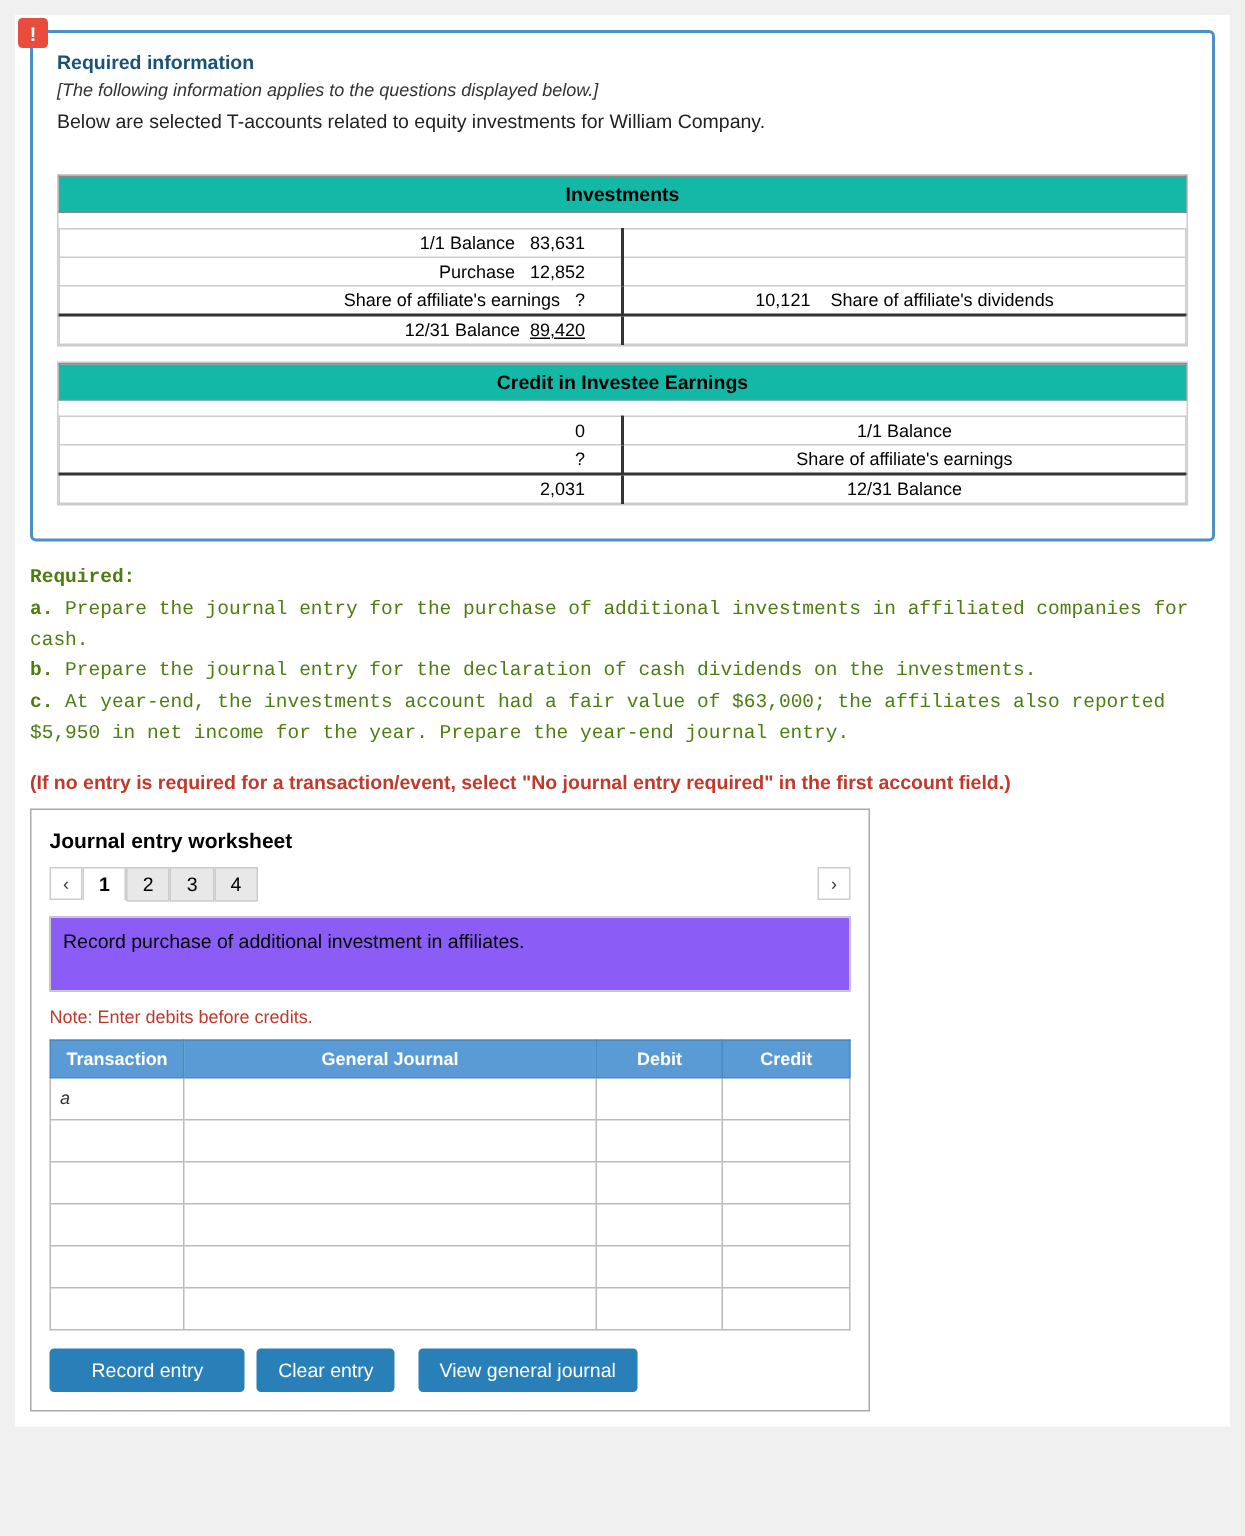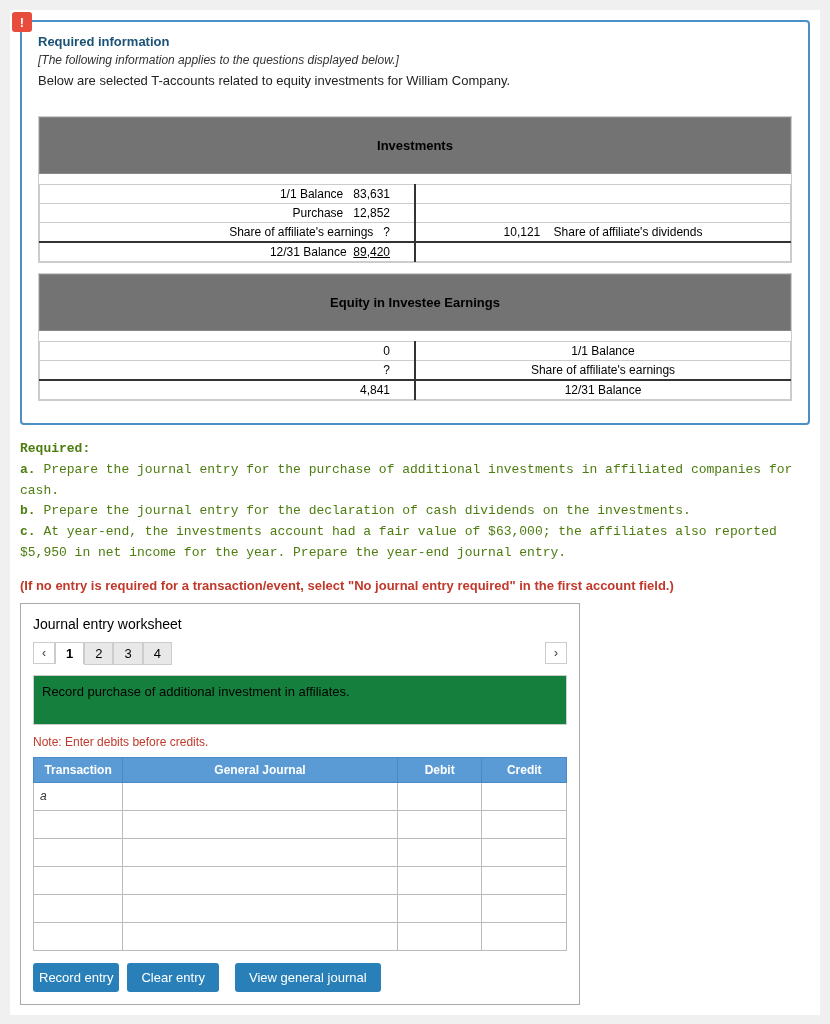--- a/index.html
+++ b/index.html
@@ -55,25 +55,25 @@
       font-size: 13px;
       margin-bottom: 28px;
       color: #222;
     }
     .t-account-table {
       width: 100%;
       border-collapse: collapse;
       margin-bottom: 10px;
     }
     .t-account-header {
-      background: #737373;
+      background: #14b8a6;
       text-align: center;
       font-weight: bold;
       font-size: 13px;
-      padding: 20px;
+      padding: 4px;
       border: 1px solid #888;
     }
     .t-account-body {
       width: 100%;
       border-collapse: collapse;
     }
     .t-account-body td {
       border: 1px solid #ccc;
       padding: 3px 6px;
       font-size: 12px;
@@ -123,21 +123,21 @@
     }
 
     
     .journal-worksheet {
       border: 1px solid #aaa;
       padding: 12px;
       background: white;
       max-width: 560px;
     }
     .journal-worksheet-title {
-      font-weight: normal;
+      font-weight: bold;
       font-size: 14px;
       margin-bottom: 10px;
     }
     .tab-nav {
       display: flex;
       align-items: center;
       margin-bottom: 10px;
       gap: 0;
     }
     .tab-nav-arrow {
@@ -183,21 +183,21 @@
       cursor: pointer;
       font-size: 12px;
       color: #333;
     }
     .transaction-description {
       border: 1px solid #ccc;
       padding: 8px;
       font-size: 13px;
       margin-bottom: 10px;
       min-height: 50px;
-      background: #15803d;
+      background: #8b5cf6;
     }
     .note-text {
       color: #c0392b;
       font-size: 12px;
       margin-bottom: 8px;
     }
 
     
     .journal-table {
       width: 100%;
@@ -236,21 +236,21 @@
     
     .buttons-row {
       display: flex;
       gap: 8px;
       align-items: center;
     }
     .btn-record {
       background: #2980b9;
       color: white;
       border: none;
-      padding: 7px 6px;
+      padding: 7px 28px;
       font-size: 13px;
       cursor: pointer;
       border-radius: 3px;
     }
     .btn-clear {
       background: #2980b9;
       color: white;
       border: none;
       padding: 7px 14px;
       font-size: 13px;
@@ -317,36 +317,36 @@
           <td class="t-account-right"></td>
         </tr>
       </tbody>
         </table>
     </div>
 
     <div class="t-account-outer">
       <table class="t-account-table">
         <tbody>
             <tr>
-          <td class="t-account-header" colspan="2">Equity in Investee Earnings</td>
+          <td class="t-account-header" colspan="2">Credit in Investee Earnings</td>
         </tr>
       </tbody>
         </table>
       <table class="t-account-body">
         <tbody>
             <tr class="t-body-row">
           <td class="t-account-left">0</td>
           <td class="t-account-right">1/1 Balance</td>
         </tr>
         <tr class="t-body-row">
           <td class="t-account-left">?</td>
           <td class="t-account-right">Share of affiliate's earnings</td>
         </tr>
         <tr class="t-body-row t-account-divider">
-          <td class="t-account-left">4,841</td>
+          <td class="t-account-left">2,031</td>
           <td class="t-account-right">12/31 Balance</td>
         </tr>
       </tbody>
         </table>
     </div>
   </div>
 
   
   <div class="required-section">
     <span class="bold">Required:</span><br>

